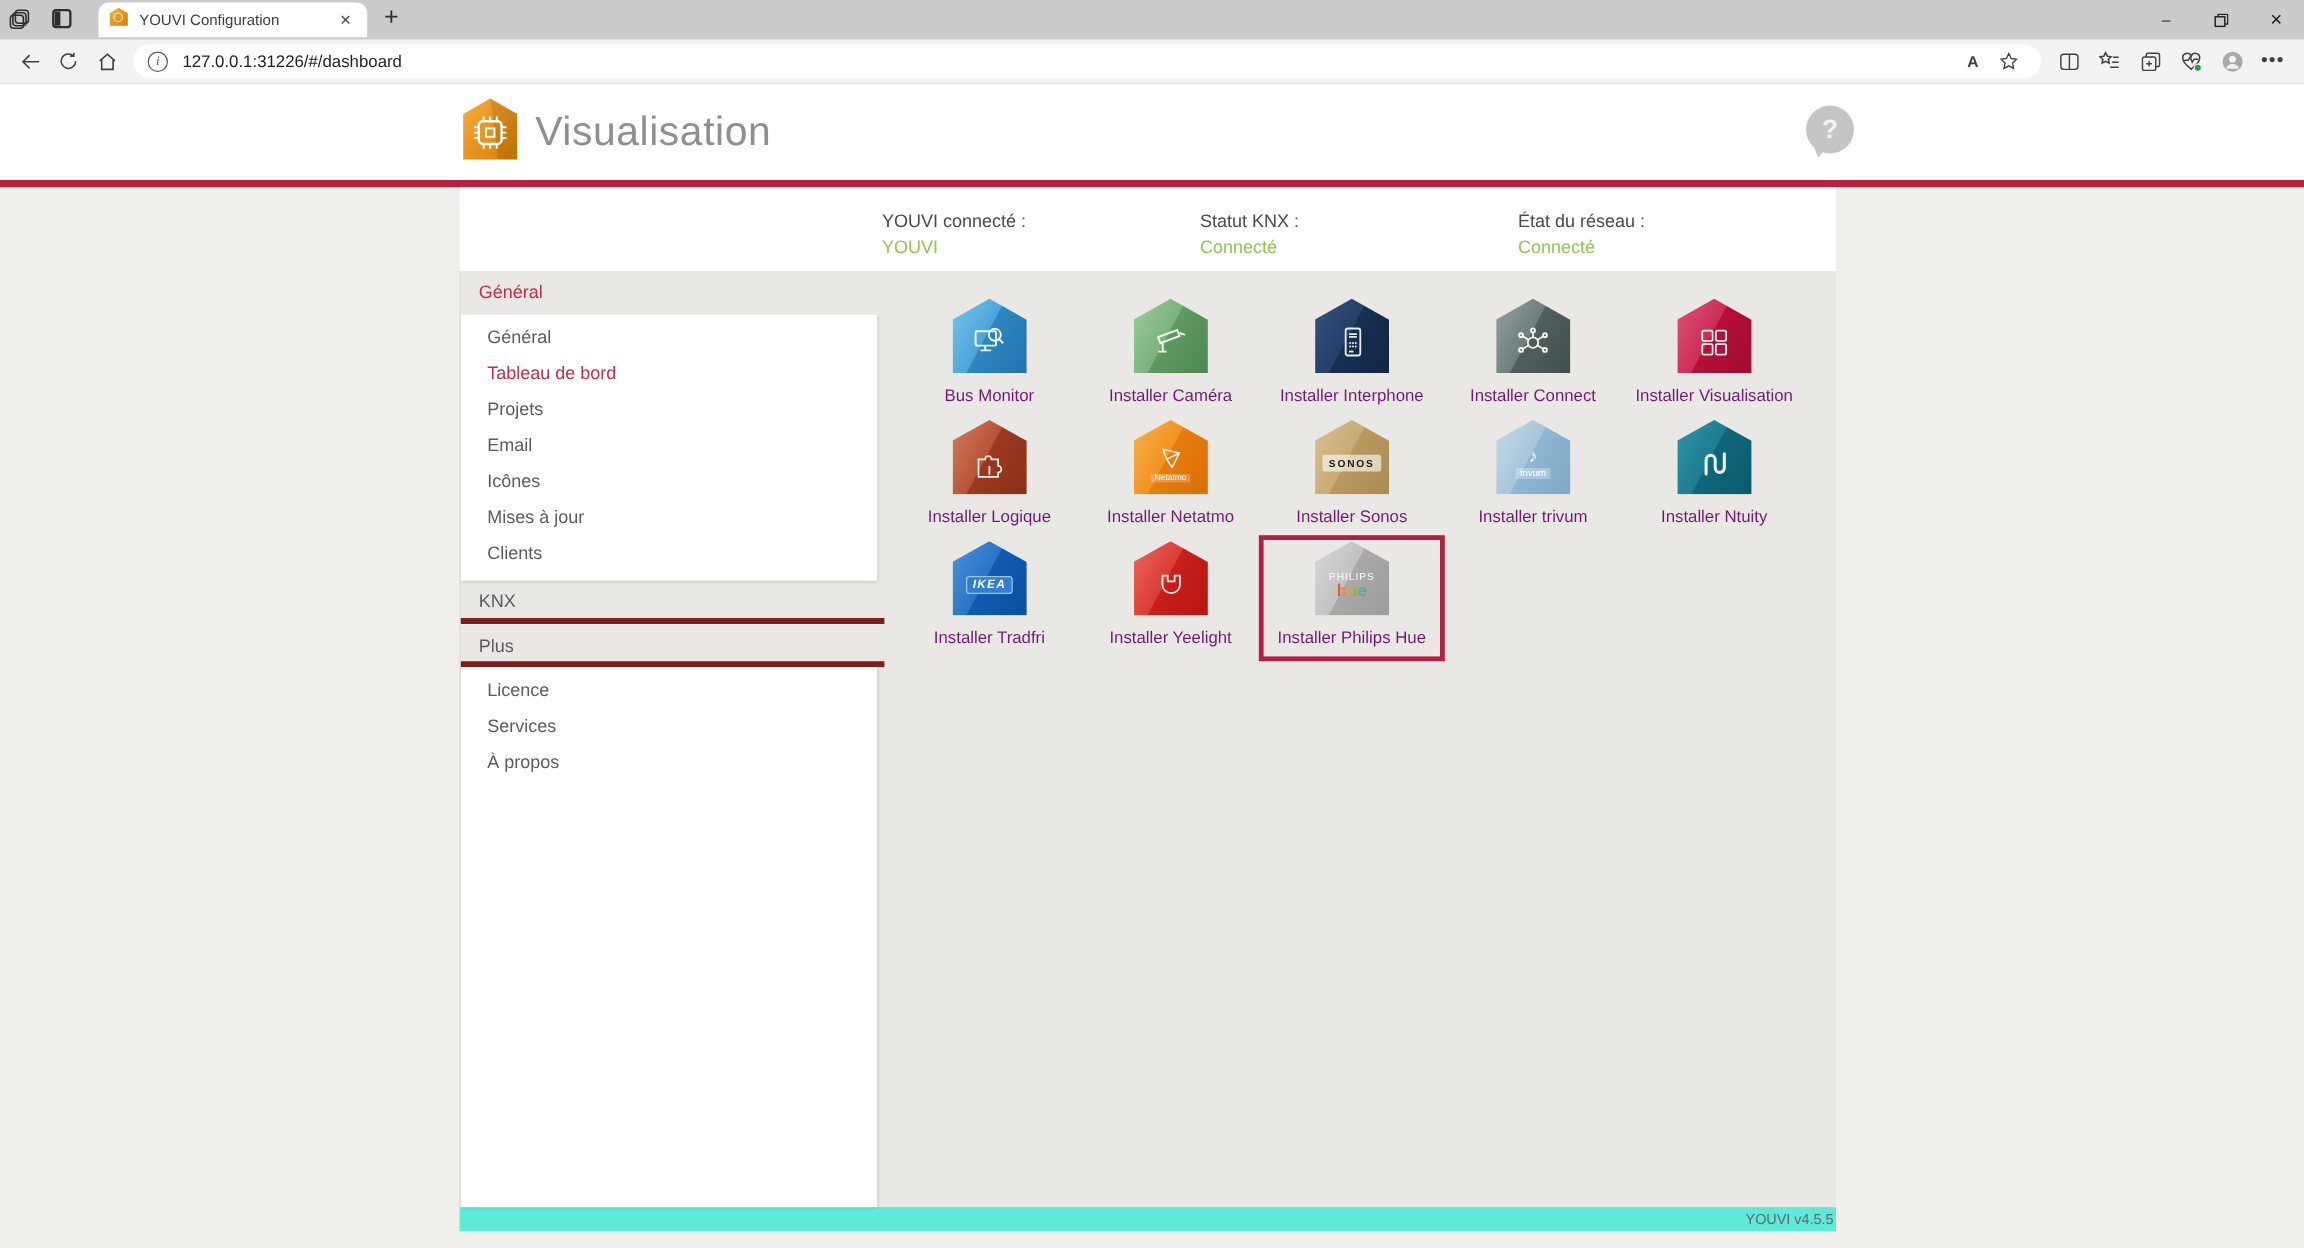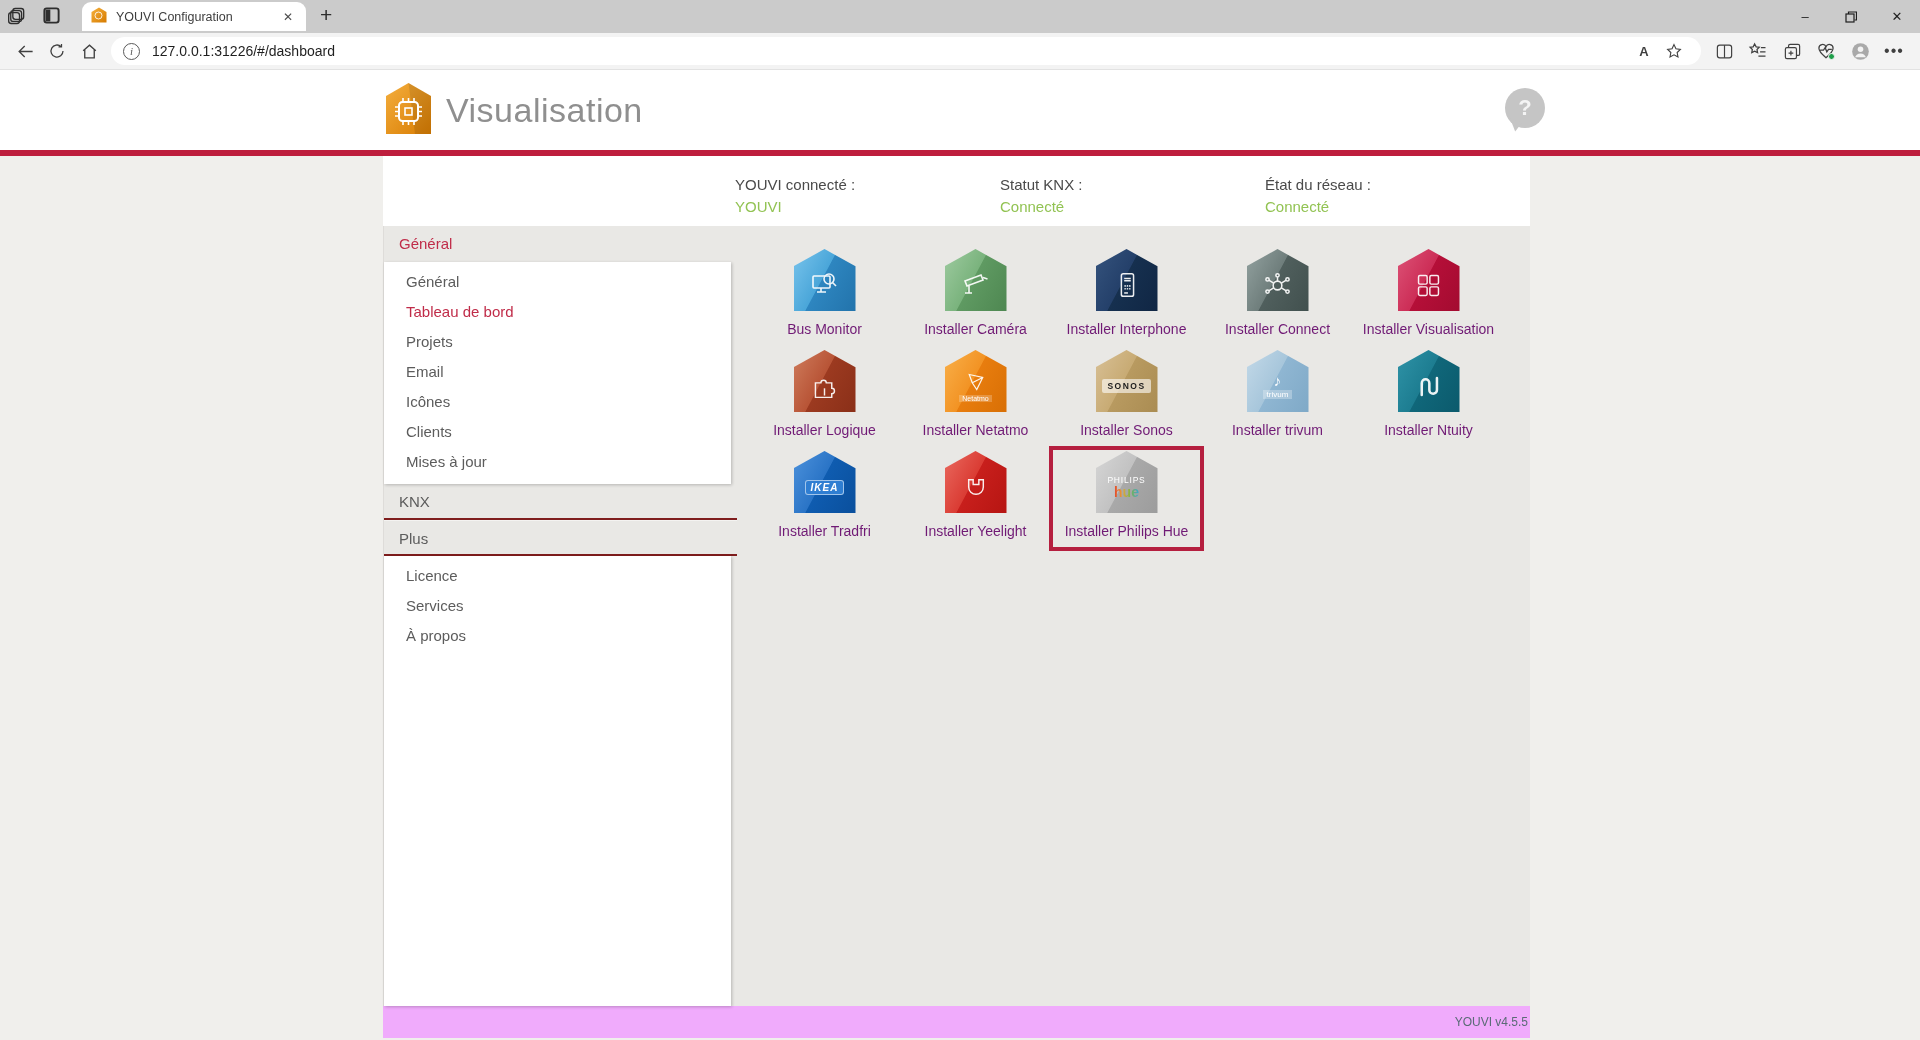--- a/index.html
+++ b/index.html
@@ -42,21 +42,21 @@
 
   
   .panel{width:1147px;margin-left:383px}
   .statusrow{height:70px;background:#fff;display:flex;padding:20px 0 0 352px}
   .stat{width:267px}
   .stat .slabel{font-size:15px;color:#4a4a4a;margin-bottom:5px}
   .stat .svalue{font-size:15px;color:#92c353}
 
   .content{height:780px;background:#e9e8e5;display:flex}
   .sidebar{width:354px;display:flex;flex-direction:column;padding-top:0;border-left:1px solid #dedcd9}
-  .sec{height:36px;line-height:36px;padding-left:15px;font-size:15px;color:#5c5c5c;border-bottom:2px solid #7f1d1d}
+  .sec{height:36px;line-height:36px;padding-left:15px;font-size:15px;color:#5c5c5c;border-bottom:5px solid #7f1d1d}
   .sec.active{color:#c02c49;border-bottom:none}
   .sec + .sec{border-top:1px solid #f4f3f1}
   .sbox{background:#fff;box-shadow:1px 1px 3px rgba(0,0,0,.22);padding:5px 0 7px;width:347px}
   .sbox.grow{flex:1}
   .sitem{height:30px;line-height:30px;padding-left:22px;font-size:15px;color:#5c5c5c;cursor:pointer}
   .sitem.selected{color:#c02c49}
 
   .main{flex:1;padding:20px 0 0 12px}
   .tiles{display:grid;grid-template-columns:repeat(5,151px);grid-auto-rows:101px}
   .tile{display:flex;flex-direction:column;align-items:center;padding-top:3px;cursor:pointer}
@@ -81,21 +81,21 @@
   .h-hue{background:linear-gradient(118deg,#d6d6d6 0%,#c2c2c2 46%,#a9a9a9 47%,#9c9c9c 100%)}
 
   .badge-sonos{background:rgba(255,255,255,.6);border-radius:2px;padding:2px 5px;font-size:8.5px;font-weight:bold;color:#1c1c1c;letter-spacing:1.5px}
   .badge-ikea{background:#2f7ed2;border:1px solid rgba(255,255,255,.55);border-radius:3px;padding:1px 5px;font-weight:bold;font-style:italic;font-size:10px;color:#fff;letter-spacing:1px}
   .txt-netatmo{font-size:7px;color:#fff;background:rgba(255,255,255,.22);padding:0 3px;margin-top:1px}
   .note{font-size:15px;color:#fff;line-height:14px}
   .txt-trivum{font-size:8px;color:#fff;background:rgba(255,255,255,.28);padding:0 4px;margin-top:2px}
   .txt-philips{font-size:8.5px;font-weight:normal;color:#fff;letter-spacing:.8px}
   .txt-hue{font-size:14px;font-weight:bold;background:linear-gradient(90deg,#e2442a,#e8a33c,#7ab648,#3aa3d8);-webkit-background-clip:text;background-clip:text;color:transparent;line-height:14px}
 
-  .panelfoot{height:32px;background:#f0abfc;display:flex;align-items:center;justify-content:flex-end}
+  .panelfoot{height:20px;background:#5eead4;display:flex;align-items:center;justify-content:flex-end}
   .version{font-size:12px;color:#5a6b76;padding-right:2px}
 </style>
 </head>
 <body>
 
 <div class="tabbar">
   <div class="tbicon">
     <svg width="20" height="20" viewBox="0 0 24 24">
         <rect x="7" y="3" width="13" height="13" rx="3"></rect>
         <rect x="4.5" y="5.5" width="13" height="13" rx="3"></rect>
@@ -239,22 +239,22 @@
   <div class="content">
 
     <div class="sidebar">
       <div class="sec active">Général</div>
       <div class="sbox">
         <div class="sitem">Général</div>
         <div class="sitem selected">Tableau de bord</div>
         <div class="sitem">Projets</div>
         <div class="sitem">Email</div>
         <div class="sitem">Icônes</div>
+        <div class="sitem">Mises à jour</div>
         <div class="sitem">Clients</div>
-        <div class="sitem">Mises à jour</div>
       </div>
       <div class="sec">KNX</div>
       <div class="sec">Plus</div>
       <div class="sbox grow">
         <div class="sitem">Licence</div>
         <div class="sitem">Services</div>
         <div class="sitem">À propos</div>
       </div>
     </div>
 

